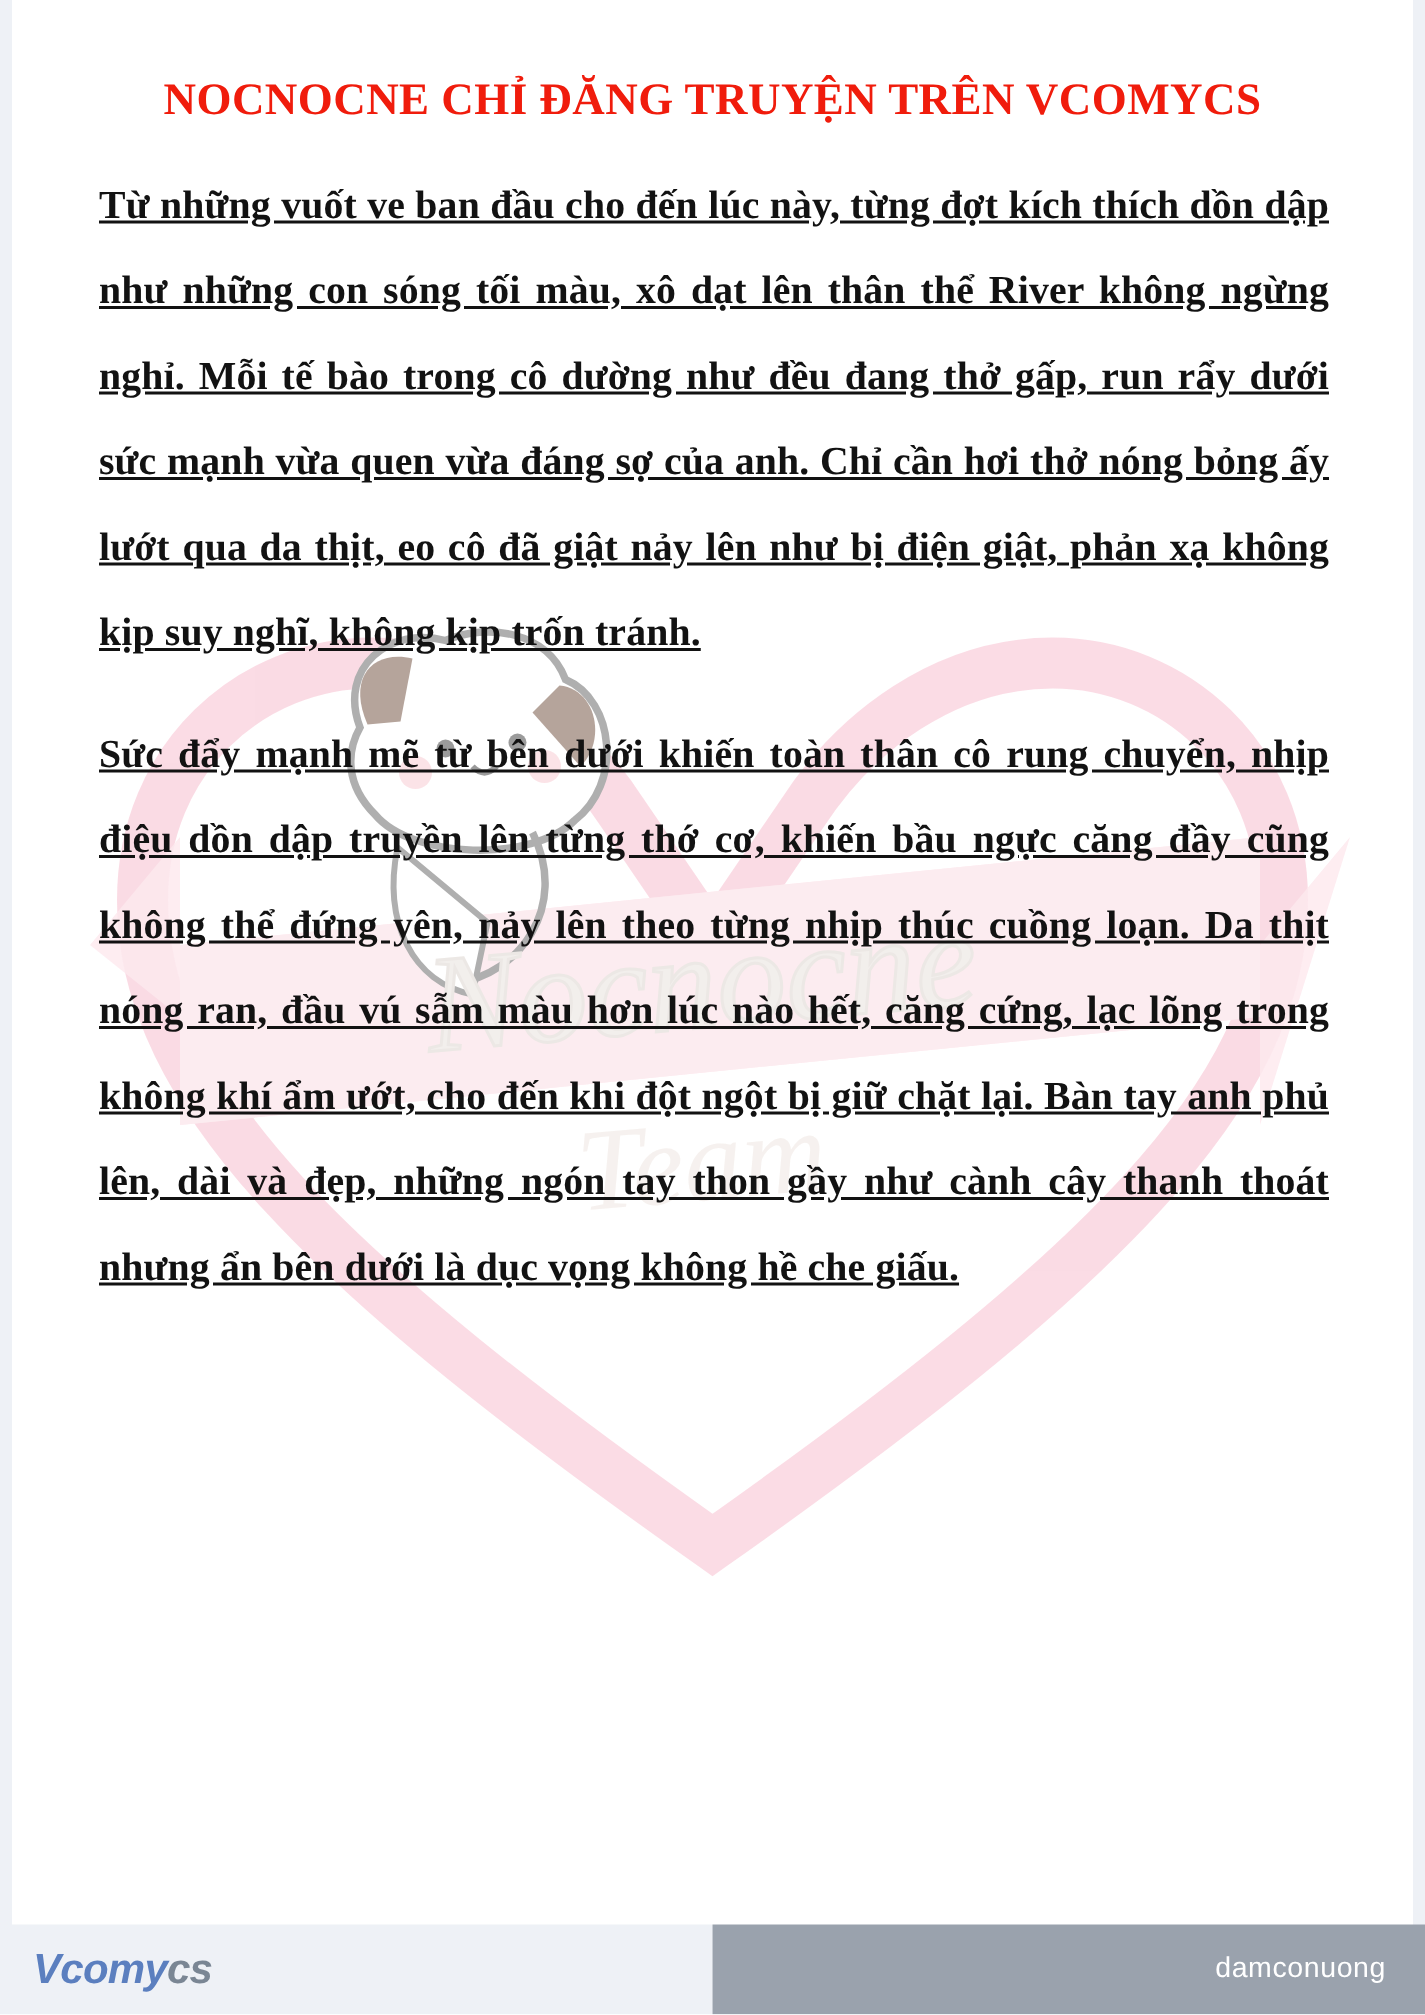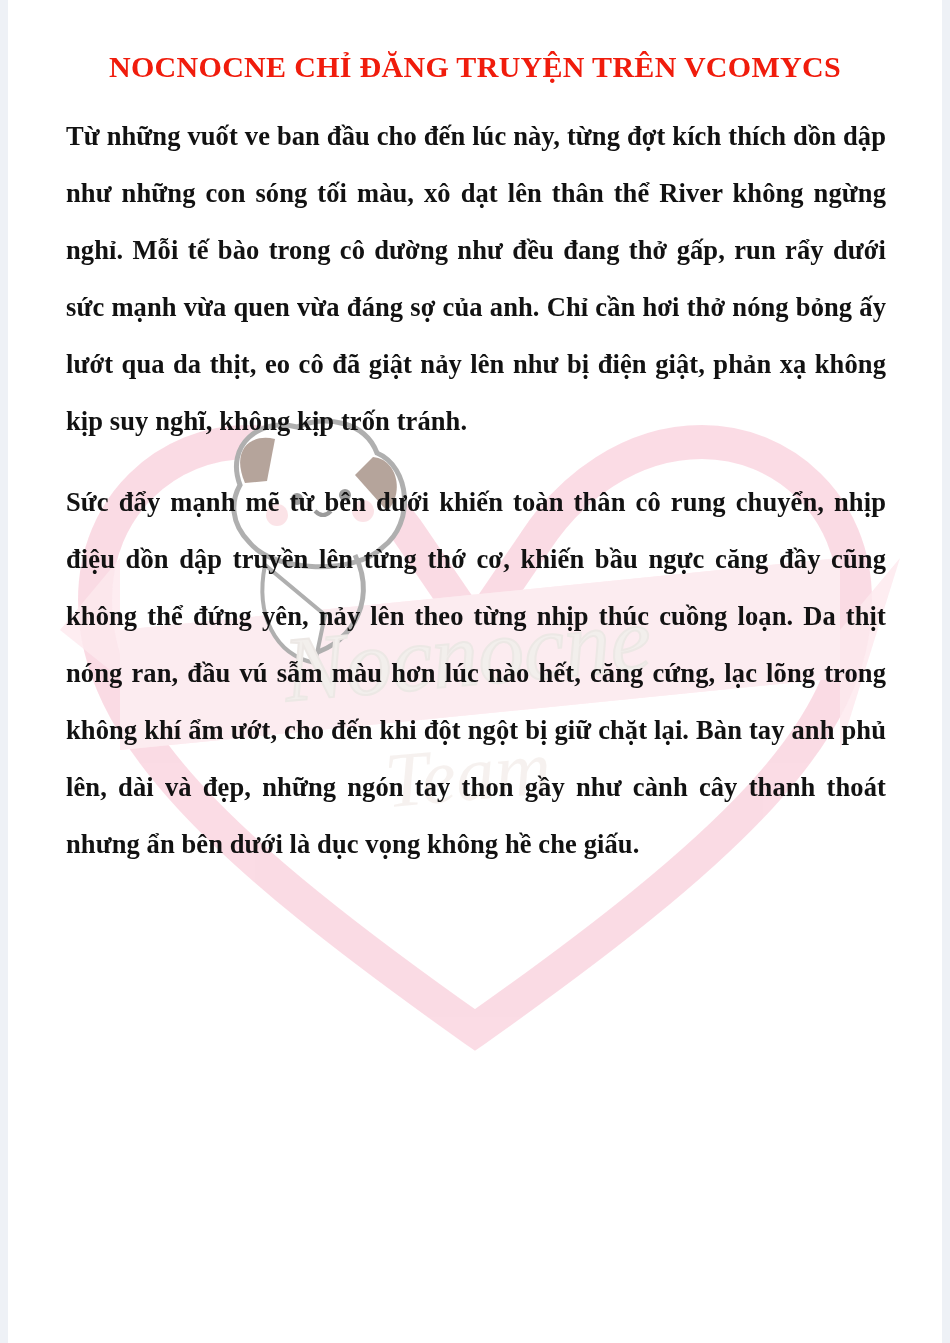--- a/index.html
+++ b/index.html
@@ -53,20 +53,21 @@
   .para {
     font-family: "Liberation Serif", serif;
     font-weight: bold;
     font-size: 26.5px;
     line-height: 57px;
     color: #121212;
     text-align: justify;
     text-justify: inter-word;
     margin: 0 0 24px 0;
     letter-spacing: 0.1px;
+    text-decoration: underline;
   }
 
   
   .footer {
     position: absolute;
     left: 0;
     bottom: 0;
     width: 950px;
     height: 60px;
     z-index: 5;
@@ -158,14 +159,22 @@
     </g>
   </svg>
 
   <div class="title">NOCNOCNE CHỈ ĐĂNG TRUYỆN TRÊN VCOMYCS</div>
 
   <div class="content">
     <p class="para">Từ những vuốt ve ban đầu cho đến lúc này, từng đợt kích thích dồn dập như những con sóng tối màu, xô dạt lên thân thể River không ngừng nghỉ. Mỗi tế bào trong cô dường như đều đang thở gấp, run rẩy dưới sức mạnh vừa quen vừa đáng sợ của anh. Chỉ cần hơi thở nóng bỏng ấy lướt qua da thịt, eo cô đã giật nảy lên như bị điện giật, phản xạ không kịp suy nghĩ, không kịp trốn tránh.</p>
     <p class="para">Sức đẩy mạnh mẽ từ bên dưới khiến toàn thân cô rung chuyển, nhịp điệu dồn dập truyền lên từng thớ cơ, khiến bầu ngực căng đầy cũng không thể đứng yên, nảy lên theo từng nhịp thúc cuồng loạn. Da thịt nóng ran, đầu vú sẫm màu hơn lúc nào hết, căng cứng, lạc lõng trong không khí ẩm ướt, cho đến khi đột ngột bị giữ chặt lại. Bàn tay anh phủ lên, dài và đẹp, những ngón tay thon gầy như cành cây thanh thoát nhưng ẩn bên dưới là dục vọng không hề che giấu.</p>
   </div>
 
+  <div class="footer">
+    <div class="footer-left">
+      <span class="brand"><span>V</span><span>comy</span><span class="tail">cs</span></span>
+    </div>
+    <div class="footer-right">
+      <span class="credit">damconuong</span>
+    </div>
+  </div>
 
 </div>
 
 </body></html>

